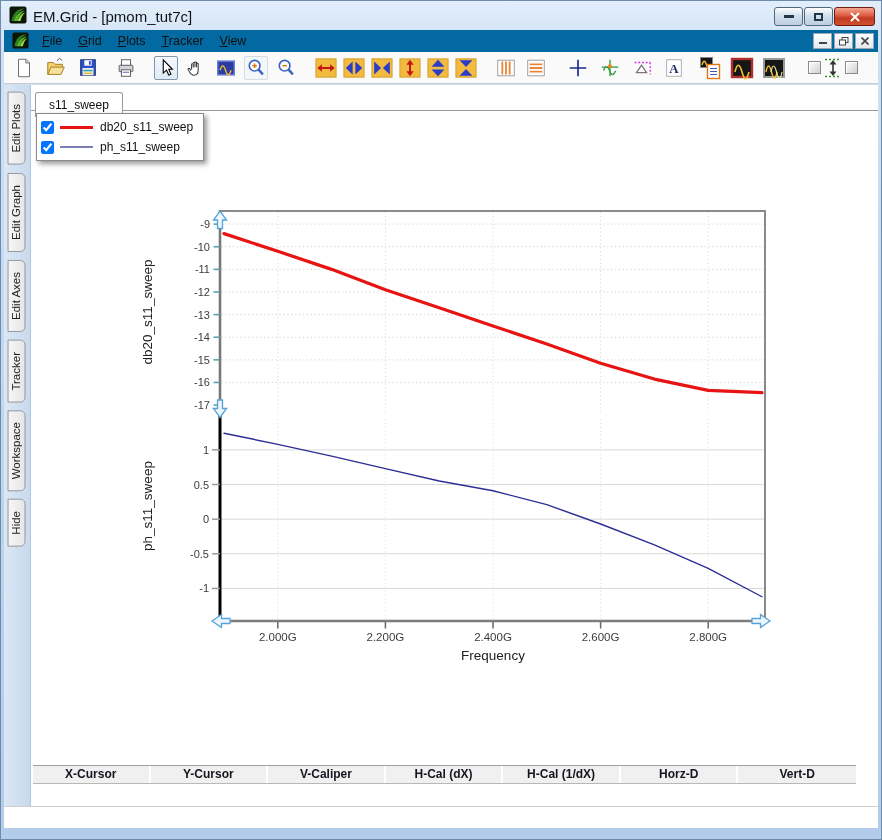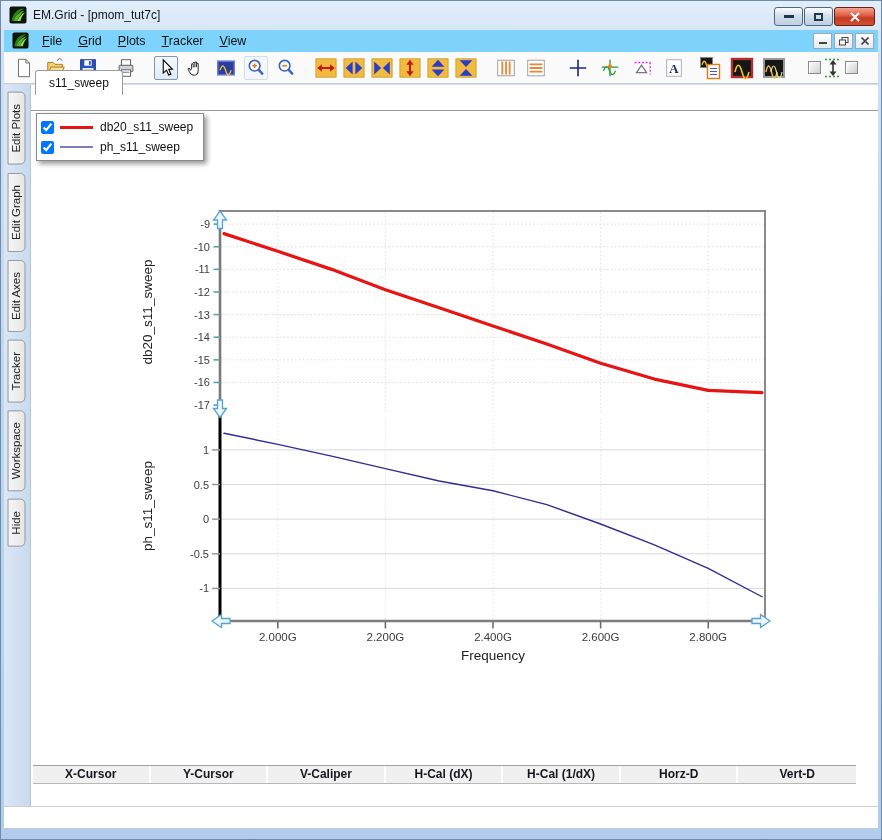--- a/index.html
+++ b/index.html
@@ -5,31 +5,31 @@
   html,body{margin:0;padding:0;}
   body{width:882px;height:840px;position:relative;overflow:hidden;
        font-family:"Liberation Sans","DejaVu Sans",sans-serif;
        background:#b9d2ec;}
   
   .win-frame{position:absolute;inset:0;
     background:linear-gradient(180deg,#e2eefb 0%,#cfe0f3 6%,#bdd5ee 55%,#b2cce9 100%);
     border:1px solid #6d8cad;box-sizing:border-box;}
   .titlebar{position:absolute;left:0;top:0;width:882px;height:30px;}
   .app-icon{position:absolute;left:9px;top:6px;width:18px;height:18px;}
-  .title-text{position:absolute;left:33px;top:8px;font-size:12px;color:#101418;}
+  .title-text{position:absolute;left:33px;top:8px;font-size:15px;color:#101418;}
   .win-btns{position:absolute;right:7px;top:7px;display:flex;}
   .wbtn{width:29px;height:19px;box-sizing:border-box;border:1px solid #51677e;border-radius:3px;
         margin-left:1px;background:linear-gradient(#fdfeff,#d3dfec 45%,#bccfe2);
         display:flex;align-items:center;justify-content:center;}
   .wbtn.close{width:41px;background:linear-gradient(#f3a58e,#dc5a42 45%,#c23a24 60%,#d2502f);
         border-color:#6e1d10;}
   .glyph-min{width:10px;height:3px;background:#20374c;}
   .glyph-max{width:9px;height:8px;border:2px solid #20374c;box-sizing:border-box;}
   
-  .menubar{position:absolute;left:4px;top:30px;width:874px;height:22px;background:#7dd3fc;
+  .menubar{position:absolute;left:4px;top:30px;width:874px;height:22px;background:#0369a1;
            border-bottom:1px solid #e6e6e6;}
   .mdi-icon{position:absolute;left:8px;top:2px;width:17px;height:17px;}
   .menu-items{position:absolute;left:30px;top:0;height:22px;display:flex;align-items:center;}
   .menu-item{display:inline-block;padding:2px 8px;font-size:12.5px;color:#111;}
   .menu-item::first-letter{text-decoration:underline;}
   .mdi-btns{position:absolute;right:4px;top:3px;display:flex;}
   .mbtn{width:19px;height:16px;box-sizing:border-box;border:1px solid #9aa8b6;margin-left:2px;
         background:linear-gradient(#ffffff,#e3e9ef);display:flex;align-items:center;justify-content:center;}
   
   .toolbar{position:absolute;left:4px;top:52px;width:874px;height:32px;background:#fafafa;
@@ -44,21 +44,21 @@
   .content{position:absolute;left:4px;top:85px;width:874px;height:721px;background:#fff;}
   .substrip{position:absolute;left:4px;top:806px;width:874px;height:22px;background:#fff;border-top:1px solid #cfcfcf;box-sizing:border-box;}
   .sidebar{position:absolute;left:4px;top:85px;width:27px;height:721px;
            background:linear-gradient(90deg,#dae7f5,#c8daee);border-right:1px solid #b3c7dc;box-sizing:border-box;}
   .side-tabs{display:flex;flex-direction:column;align-items:center;padding-top:7px;}
   .side-tab{writing-mode:vertical-rl;transform:rotate(180deg);font-size:11.5px;color:#222;
             background:linear-gradient(90deg,#e6e6e6,#f6f6f6);border:1px solid #9a9a9a;
             border-radius:5px 0 0 5px;padding:11px 2px;margin-bottom:8px;line-height:1;}
   
   .tabstrip-line{position:absolute;left:31px;top:110px;width:847px;height:0;border-top:1px solid #9a9a9a;}
-  .doc-tab{position:absolute;left:35px;top:70px;height:24px;line-height:24px;padding:0 13px;
+  .doc-tab{position:absolute;left:35px;top:92px;height:24px;line-height:24px;padding:0 13px;
            background:#fff;border:1px solid #9a9a9a;border-bottom:none;border-radius:3px 3px 0 0;
            font-size:12px;color:#111;z-index:6;}
   
   .legend{position:absolute;left:36px;top:113px;z-index:7;background:#fff;border:1px solid #8a8a8a;
           box-shadow:3px 3px 5px rgba(0,0,0,.4);padding:3px 10px 3px 4px;}
   .lrow{display:flex;align-items:center;height:20px;}
   .lrow input{width:13px;height:13px;margin:0 6px 0 0;}
   .lsample{width:33px;margin-right:7px;flex:0 0 auto;}
   .ls-thick{height:3px;}
   .ls-thin{height:2px;}

